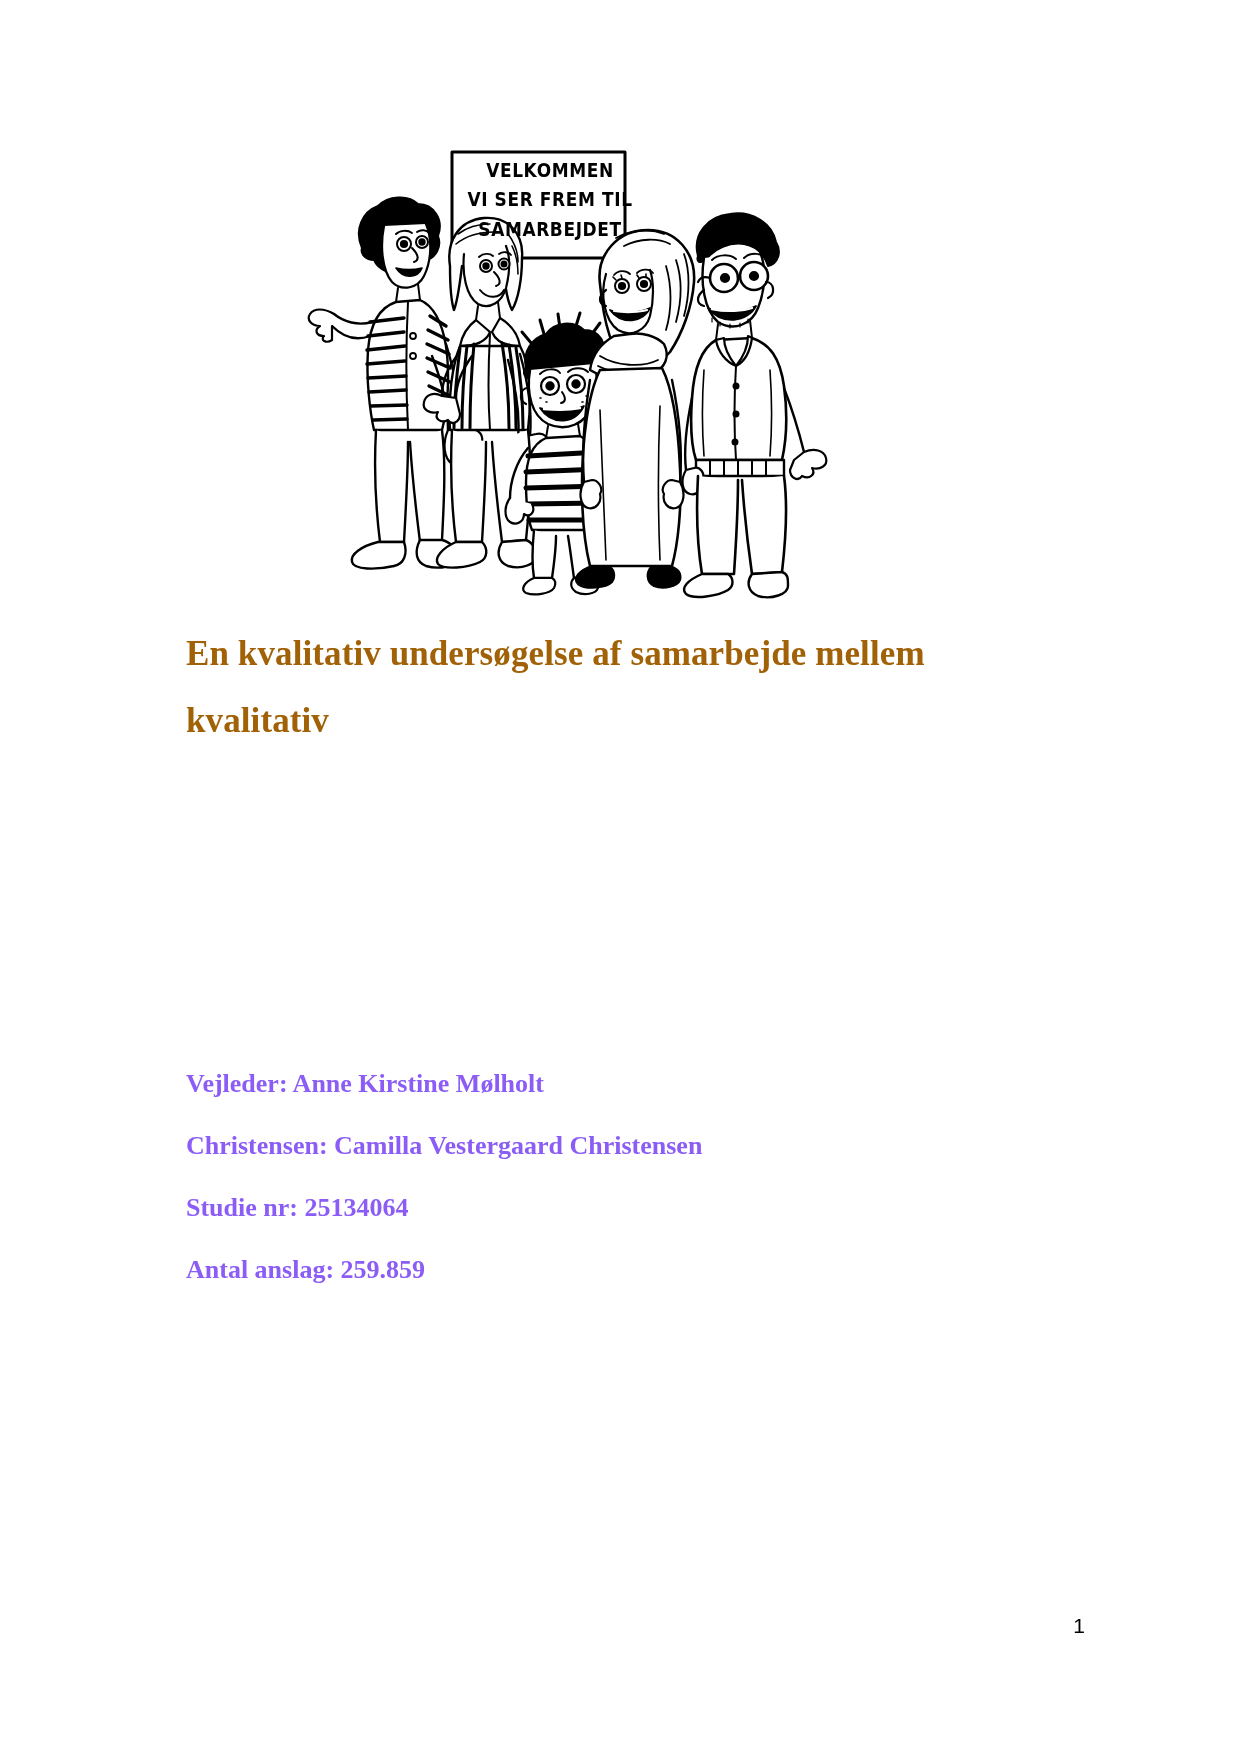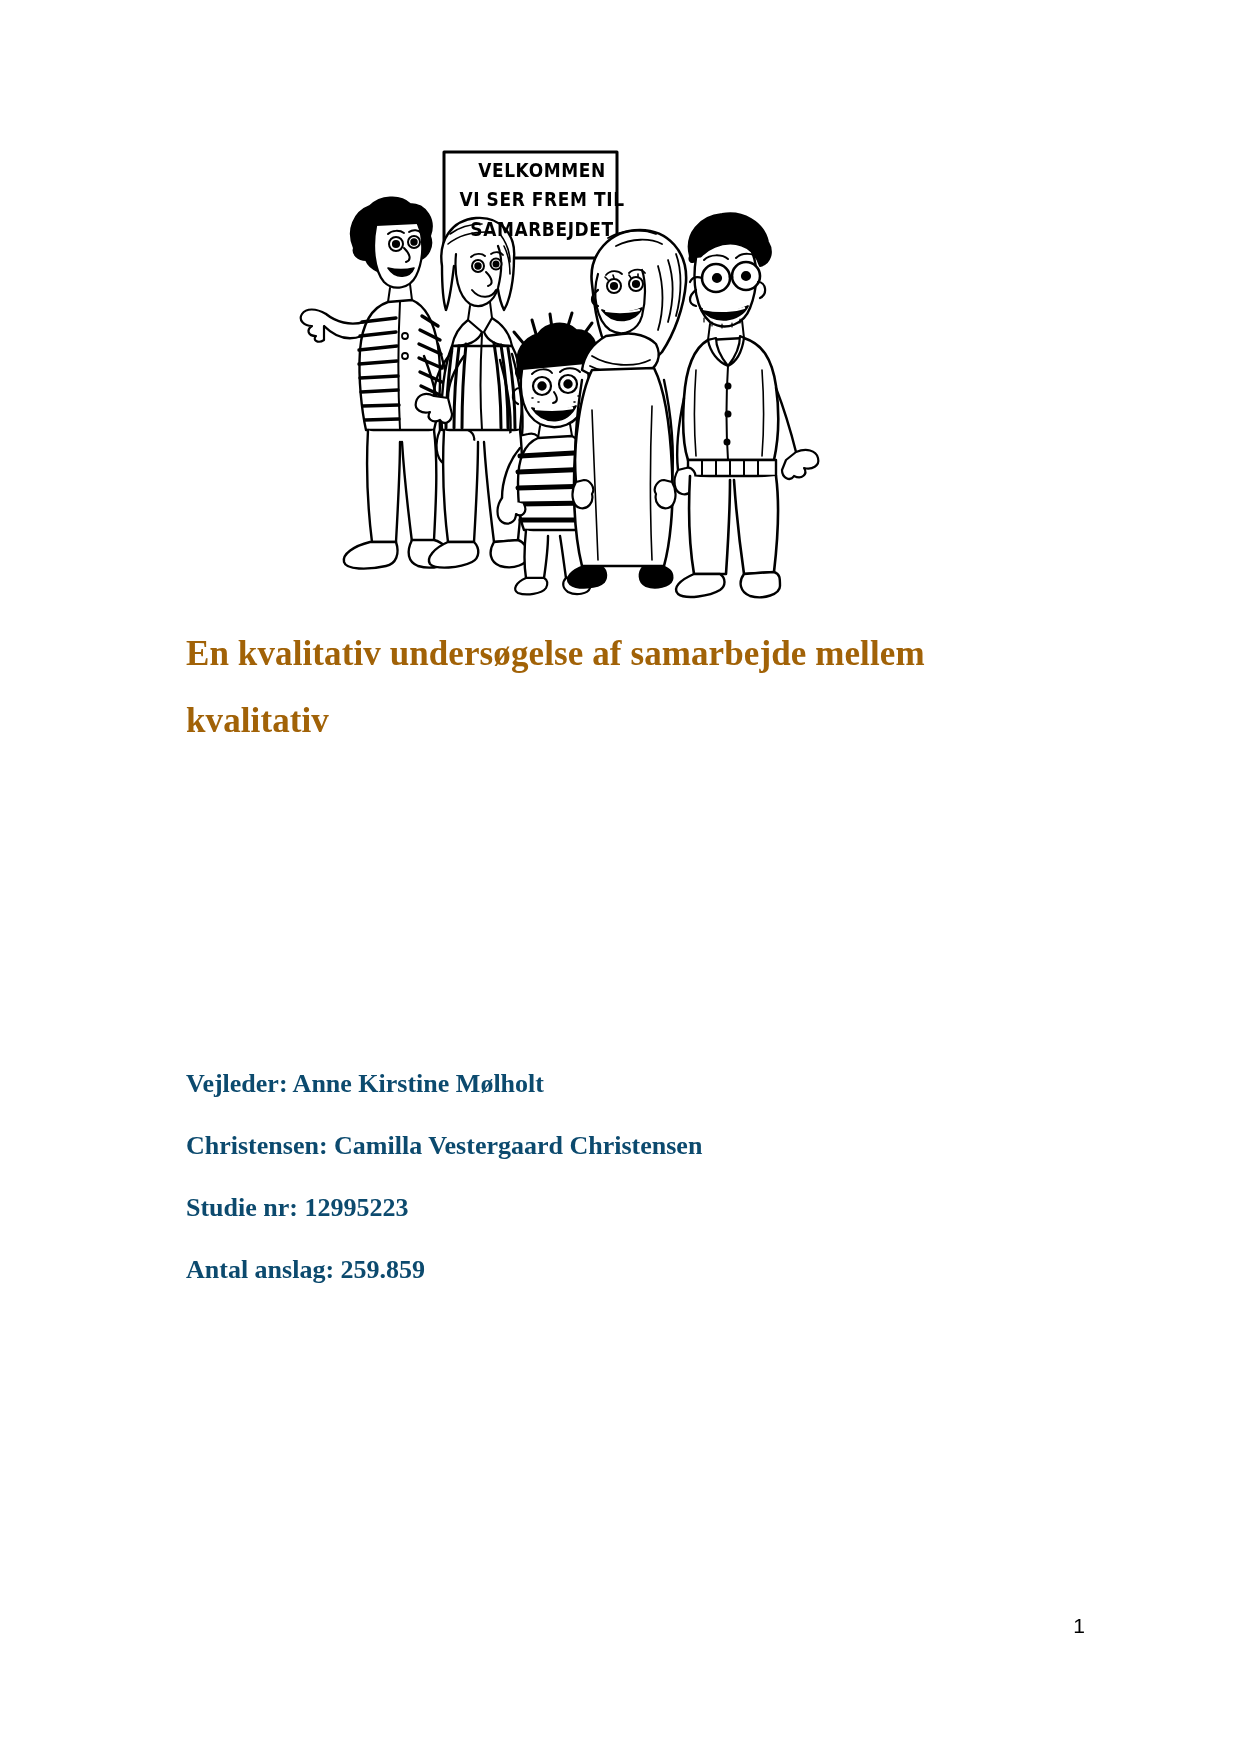--- a/index.html
+++ b/index.html
@@ -18,21 +18,21 @@
 
   .page {
     position: absolute;
     inset: 0;
     background: #ffffff;
   }
 
   
   .illustration {
     position: absolute;
-    left: 292px;
+    left: 300px;
     top: 130px;
     width: 620px;
     height: 470px;
   }
   .illustration svg {
     display: block;
     width: 100%;
     height: 100%;
   }
 
@@ -74,21 +74,21 @@
     position: absolute;
     left: 186px;
     top: 1053px;
     width: 800px;
   }
   .meta-line {
     font-family: "Liberation Serif", "DejaVu Serif", serif;
     font-weight: bold;
     font-size: 26px;
     line-height: 62px;
-    color: #0c4a6e;
+    color: #8b5cf6;
   }
 
   
   .page-number {
     position: absolute;
     left: 0;
     top: 1614px;
     width: 1085px;
     text-align: right;
     font-family: "Liberation Sans", "DejaVu Sans", sans-serif;
@@ -456,19 +456,19 @@
   </div>
 
   <div class="title-block">
     <div class="title-line">En kvalitativ undersøgelse af samarbejde mellem</div>
     <div class="title-line">kvalitativ</div>
   </div>
 
   <div class="meta-block">
     <div class="meta-line">Vejleder: Anne Kirstine Mølholt</div>
     <div class="meta-line">Christensen: Camilla Vestergaard Christensen</div>
-    <div class="meta-line">Studie nr: 12995223</div>
+    <div class="meta-line">Studie nr: 25134064</div>
     <div class="meta-line">Antal anslag: 259.859</div>
   </div>
 
   <div class="page-number">1</div>
 
 </div>
 
 </body></html>

